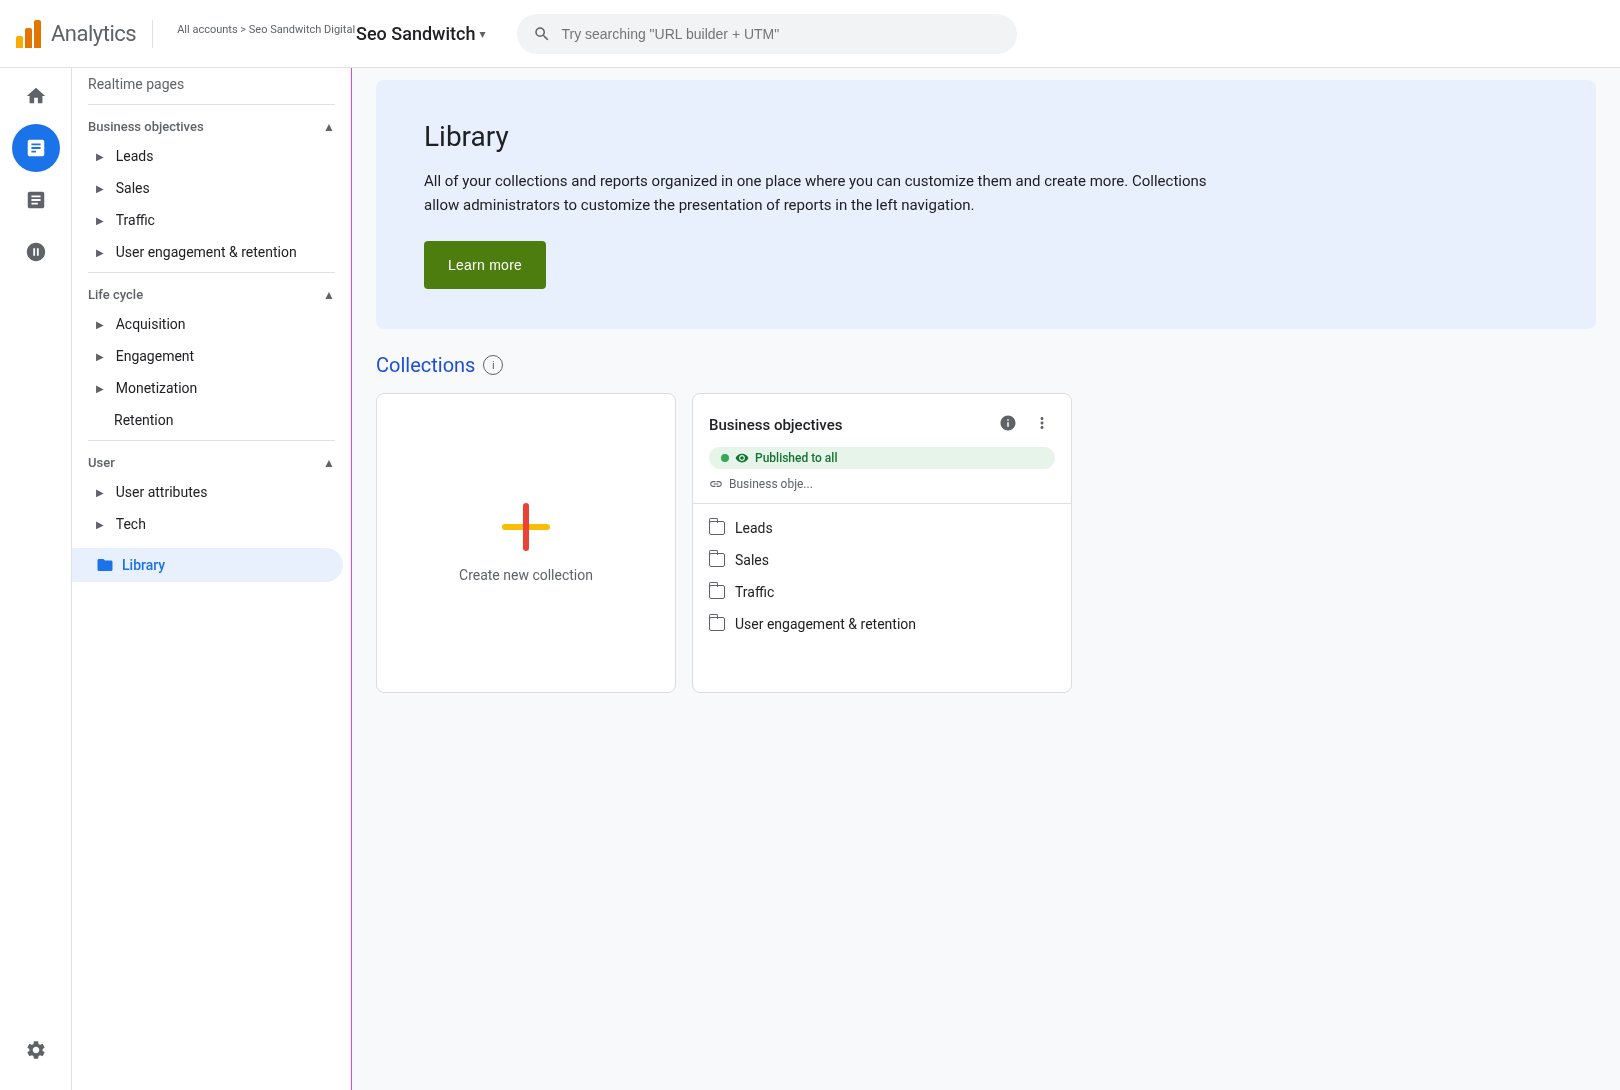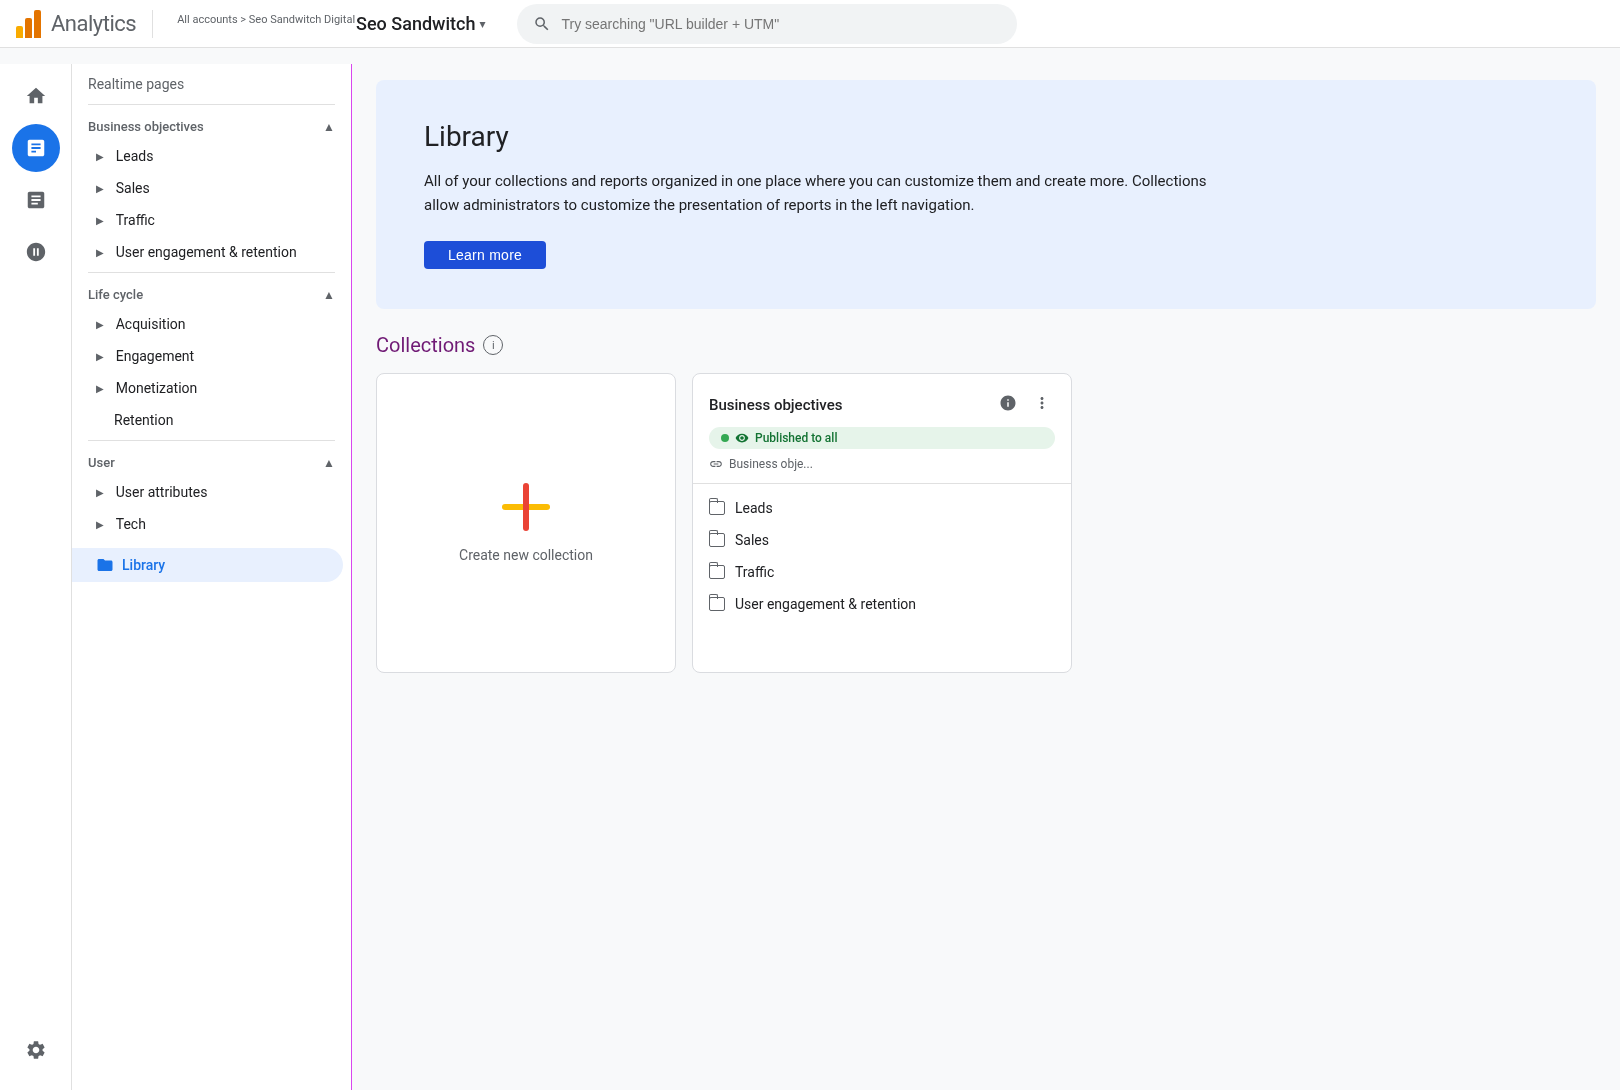--- a/index.html
+++ b/index.html
@@ -2,21 +2,21 @@
 <html><head>
   <meta charset="utf-8">
   <style>
     * { box-sizing: border-box; margin: 0; padding: 0; }
     body { font-family: 'Google Sans', Roboto, Arial, sans-serif; font-size: 14px; color: #202124; background: #f8f9fa; height: 1090px; overflow: hidden; }
 
     
     .header {
       display: flex;
       align-items: center;
-      height: 48px;
+      height: 68px;
       background: #fff;
       border-bottom: 1px solid #e0e0e0;
       padding: 0 16px;
       gap: 16px;
       position: fixed;
       top: 0; left: 0; right: 0;
       z-index: 100;
     }
     .header-logo {
       display: flex;
@@ -203,45 +203,45 @@
       margin-bottom: 16px;
     }
     .library-banner p {
       font-size: 15px;
       color: #202124;
       line-height: 1.6;
       max-width: 820px;
       margin-bottom: 24px;
     }
     .learn-more-btn {
-      background: #1d4ed8;
+      background: #4d7c0f;
       color: #fff;
       border: none;
       border-radius: 4px;
-      padding: 6px 24px;
+      padding: 16px 24px;
       font-size: 14px;
       font-weight: 500;
       cursor: pointer;
       letter-spacing: 0.25px;
     }
 
     
     .collections-section {
       padding: 0 24px 24px 24px;
     }
     .collections-header {
       display: flex;
       align-items: center;
       gap: 8px;
       margin-bottom: 16px;
     }
     .collections-header h2 {
       font-size: 20px;
       font-weight: 400;
-      color: #701a75;
+      color: #1d4ed8;
     }
     .info-circle {
       width: 20px;
       height: 20px;
       border-radius: 50%;
       border: 1.5px solid #5f6368;
       display: flex;
       align-items: center;
       justify-content: center;
       font-size: 11px;

